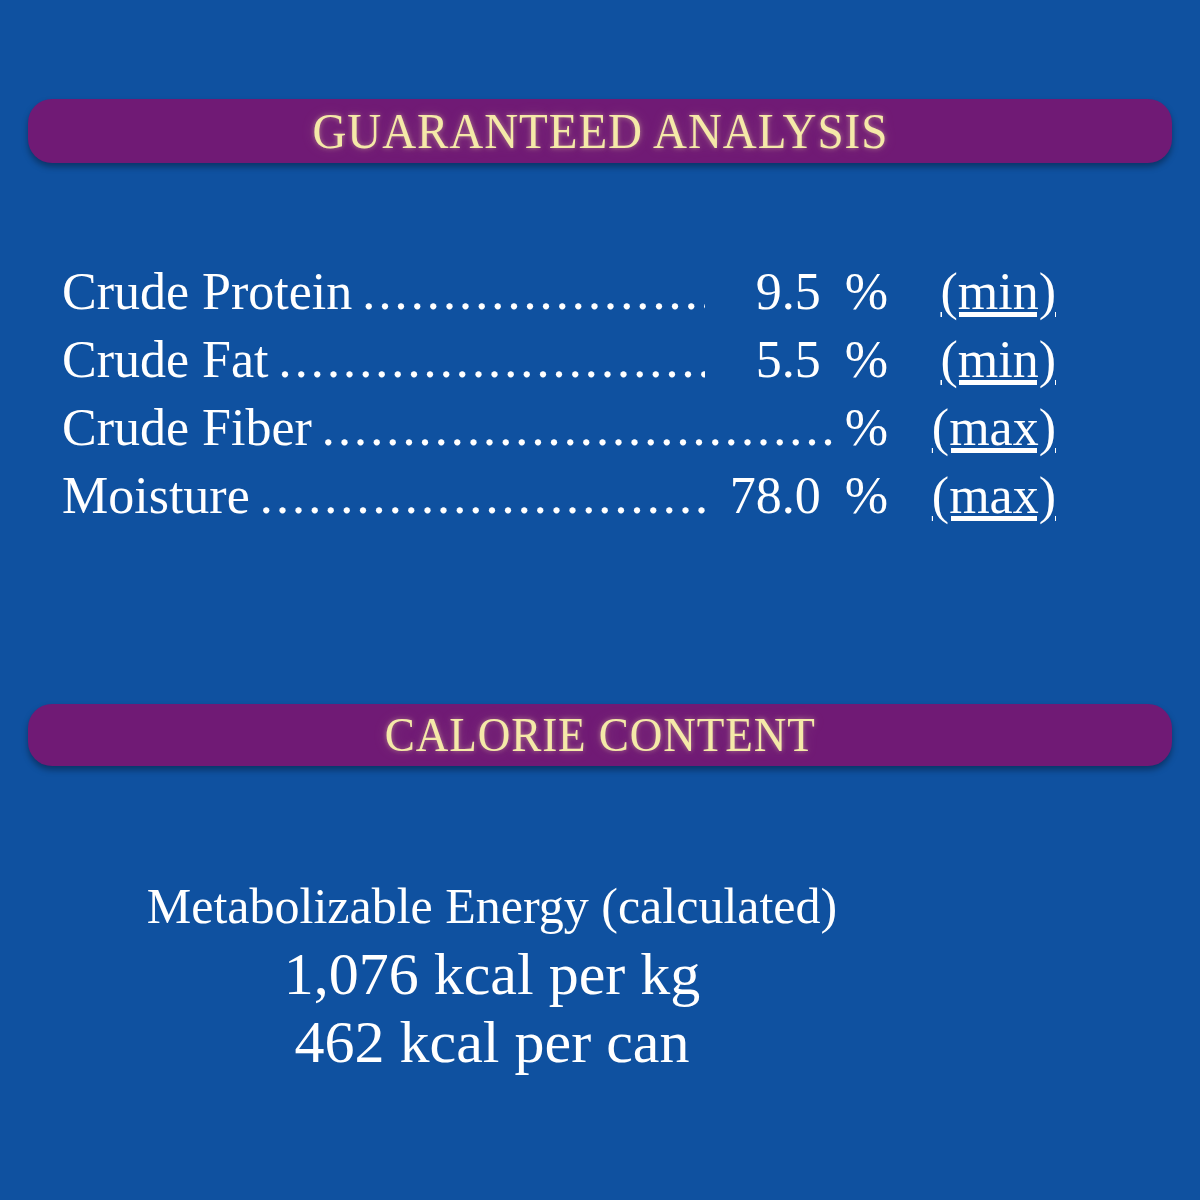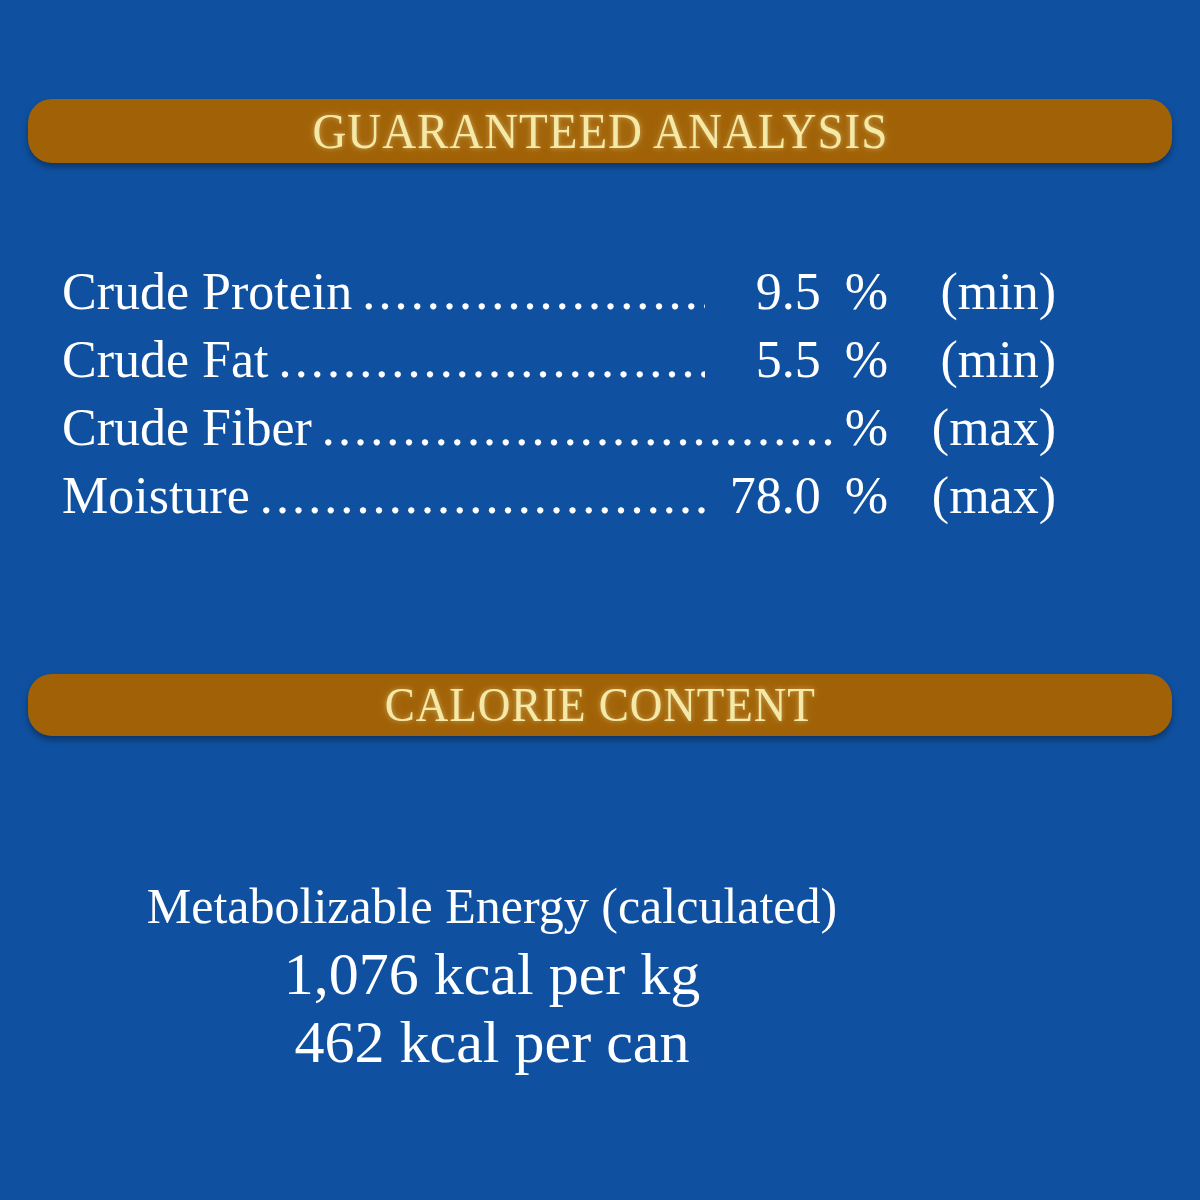--- a/index.html
+++ b/index.html
@@ -18,21 +18,21 @@
   .label-panel {
     position: absolute;
     inset: 0;
   }
 
   
   .banner {
     position: absolute;
     left: 28px;
     width: 1144px;
-    background: #a16207;
+    background: #701a75;
     border-radius: 24px;
     box-shadow: 0 4px 6px rgba(0, 0, 0, 0.35);
     display: flex;
     align-items: center;
     justify-content: center;
     box-sizing: border-box;
   }
   .banner-title {
     color: #F5E9A8;
     font-family: "Liberation Serif", "DejaVu Serif", serif;
@@ -48,21 +48,21 @@
 
   #banner-guaranteed {
     top: 99px;
     height: 64px;
   }
   #banner-guaranteed .banner-title {
     font-size: 50px;
   }
 
   #banner-calorie {
-    top: 674px;
+    top: 704px;
     height: 62px;
   }
   #banner-calorie .banner-title {
     font-size: 48px;
   }
 
   
   .analysis-list {
     position: absolute;
     top: 258px;
@@ -99,20 +99,21 @@
     text-align: right;
     min-width: 116px;
   }
   .nutrient-unit {
     padding-left: 12px;
   }
   .nutrient-basis {
     padding-left: 16px;
     text-align: right;
     min-width: 140px;
+    text-decoration: underline;
   }
 
   
   .calorie-block {
     position: absolute;
     top: 872px;
     left: 0;
     width: 984px;
     text-align: center;
     color: #FFFFFF;

